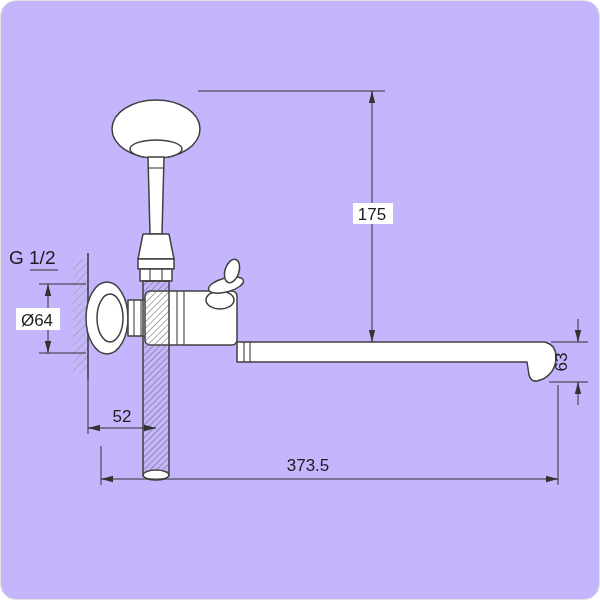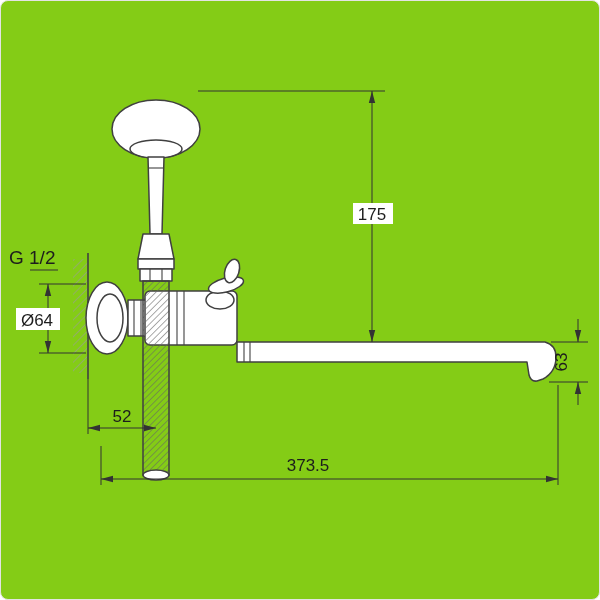--- a/index.html
+++ b/index.html
@@ -1,18 +1,18 @@
 <!DOCTYPE html>
 <html><head>
 <meta charset="utf-8">
 <style>
   html,body{margin:0;padding:0;background:#fff;}
   .canvas{
-    width:600px;height:600px;background:#84cc16;position:relative;
-    border:1px solid #e3e3e3;border-radius:8px;box-sizing:border-box;
+    width:600px;height:600px;background:#c4b5fd;position:relative;
+    border:1px solid #e3e3e3;border-radius:16px;box-sizing:border-box;
     font-family:"Liberation Sans", sans-serif;
   }
   svg{display:block;}
   .outline{fill:#ffffff;stroke:#404040;stroke-width:1.5;stroke-linejoin:round;}
   .thin{fill:none;stroke:#404040;stroke-width:1.1;}
   .dim{stroke:#333333;stroke-width:1;fill:none;}
   .dimtext{fill:#1d1d1d;font-size:17px;font-family:"Liberation Sans", sans-serif;}
   .dimtext.big{font-size:19px;}
   .labelbg{fill:#ffffff;stroke:none;}
 </style>

